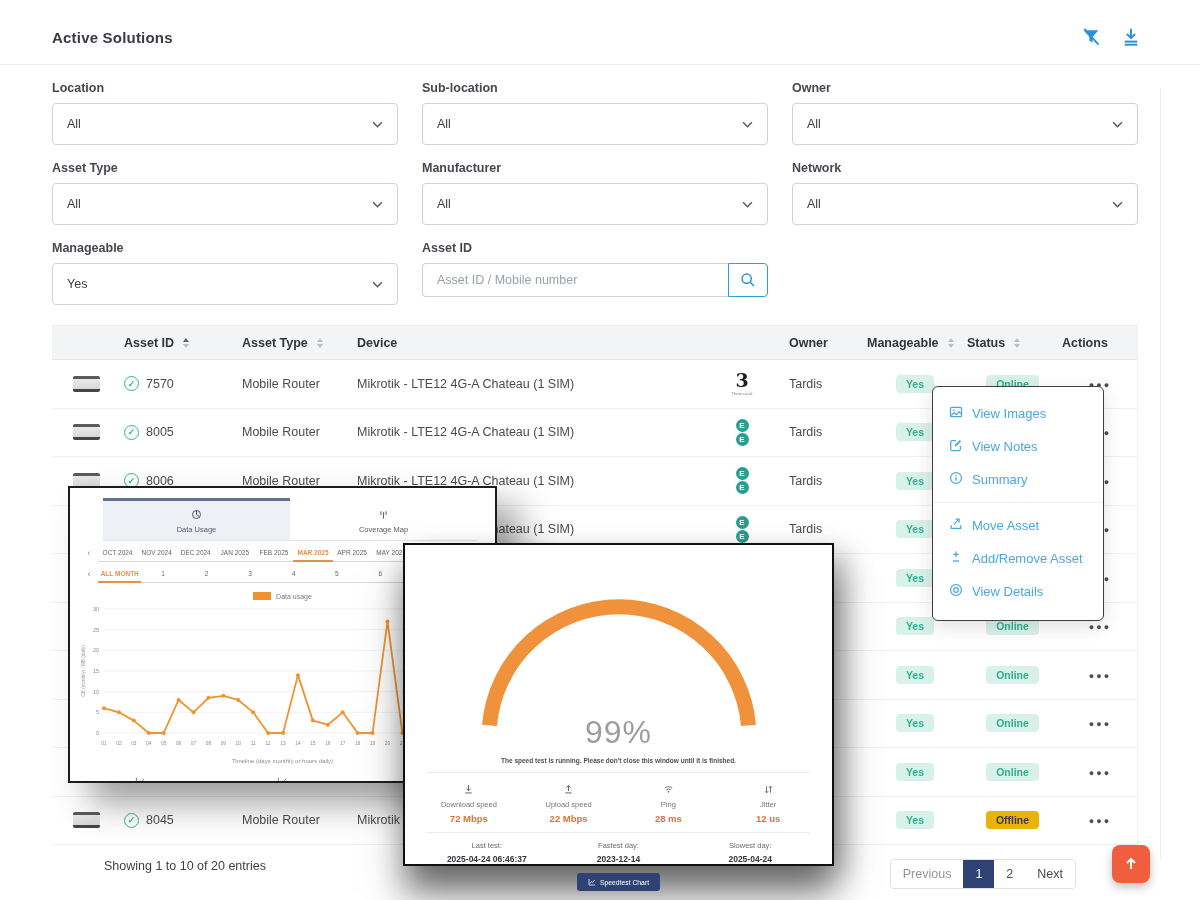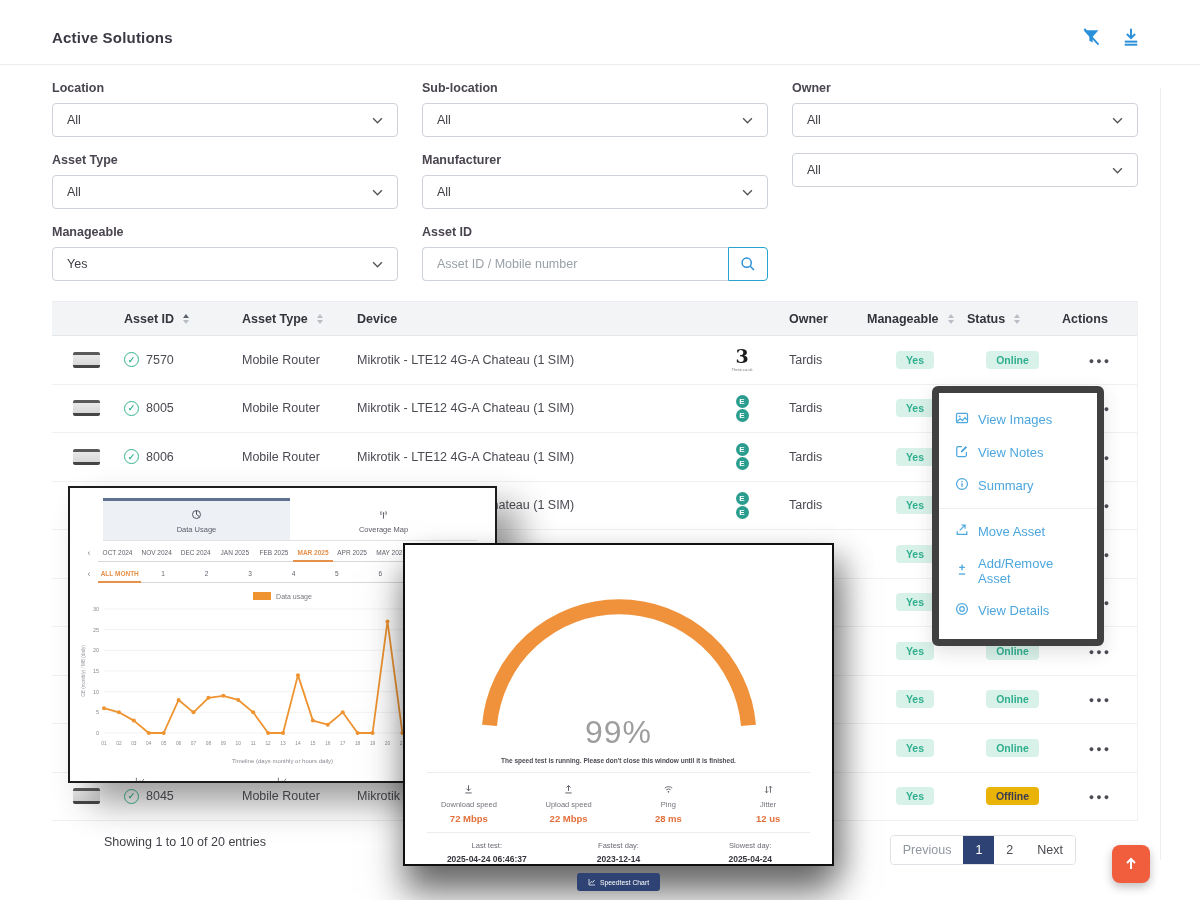--- a/index.html
+++ b/index.html
@@ -13,21 +13,21 @@
   .page-title { font-size:15px; font-weight:bold; color:#3a3a44; letter-spacing:.2px; }
   .header-icons { display:flex; gap:18px; }
   .hicon { width:22px; height:22px; color:#2b90d9; cursor:pointer; }
   .hicon svg { width:100%; height:100%; }
 
   
   .content { padding:0 62px 0 52px; }
   .filters { margin-top:16px; display:grid; grid-template-columns:repeat(3,346px);
              column-gap:24px; row-gap:16px; }
   .f-label { font-size:12.5px; font-weight:bold; color:#4a4550; margin-bottom:8px; }
-  .select { height:34px; border:1px solid #ced3da; border-radius:4px; background:#fff;
+  .select { height:42px; border:1px solid #ced3da; border-radius:4px; background:#fff;
             display:flex; align-items:center; justify-content:space-between;
             padding:0 14px; font-size:12.5px; color:#3f3f47; cursor:pointer; }
   .chev { width:11px; height:7px; color:#555; }
   .search-group { display:flex; height:34px; }
   .search-input { flex:1; border:1px solid #ced3da; border-right:none;
                   border-radius:4px 0 0 4px; padding:0 14px; font-size:12.5px;
                   color:#3f3f47; outline:none; font-family:inherit; }
   .search-input::placeholder { color:#9aa0a8; }
   .search-btn { width:40px; border:1px solid #2aa2cf; border-radius:0 4px 4px 0;
                 background:#fff; color:#2b90d9; cursor:pointer;
@@ -95,21 +95,21 @@
          background:#f15e3e; border-radius:8px; display:flex; align-items:center;
          justify-content:center; z-index:40; cursor:pointer;
          box-shadow:0 4px 10px rgba(0,0,0,.25); }
   .fab svg { width:14px; height:14px; color:#fff; }
 
   .right-line { position:absolute; left:1160px; top:88px; width:1px; height:772px;
                 background:#ededf2; }
 
   
   .menu { position:absolute; left:932px; top:386px; width:172px; z-index:10;
-          background:#fff; border:7px solid #404040; border-radius:6px;
+          background:#fff; border:1px solid #404040; border-radius:6px;
           box-shadow:0 6px 18px rgba(40,40,60,.14); padding:10px 0 12px; }
   .menu-item { display:flex; align-items:center; gap:9px; padding:8px 16px;
                font-size:13px; color:#4da7de; cursor:pointer; }
   .menu-item svg { width:14px; height:14px; flex:none; }
   .menu-divider { height:1px; background:#ededf1; margin:6px 0; }
 
   
   .usage-popup { position:absolute; left:68px; top:486px; width:429px; height:297px;
                  background:#fff; border:2px solid #1d1d1d; z-index:20;
                  box-shadow:22px 20px 32px rgba(40,40,40,.45); overflow:hidden; }
@@ -229,20 +229,21 @@
     <div>
       <div class="f-label">Manufacturer</div>
       <div class="select">
         <span>All</span>
         <svg class="chev" viewBox="0 0 12 8" fill="none" stroke="currentColor" stroke-width="1.6">
             <path d="M1 1.5l5 5 5-5"></path>
           </svg>
       </div>
     </div>
     <div>
+      <div class="f-label">Network</div>
       <div class="select">
         <span>All</span>
         <svg class="chev" viewBox="0 0 12 8" fill="none" stroke="currentColor" stroke-width="1.6">
             <path d="M1 1.5l5 5 5-5"></path>
           </svg>
       </div>
     </div>
     <div>
       <div class="f-label">Manageable</div>
       <div class="select">

